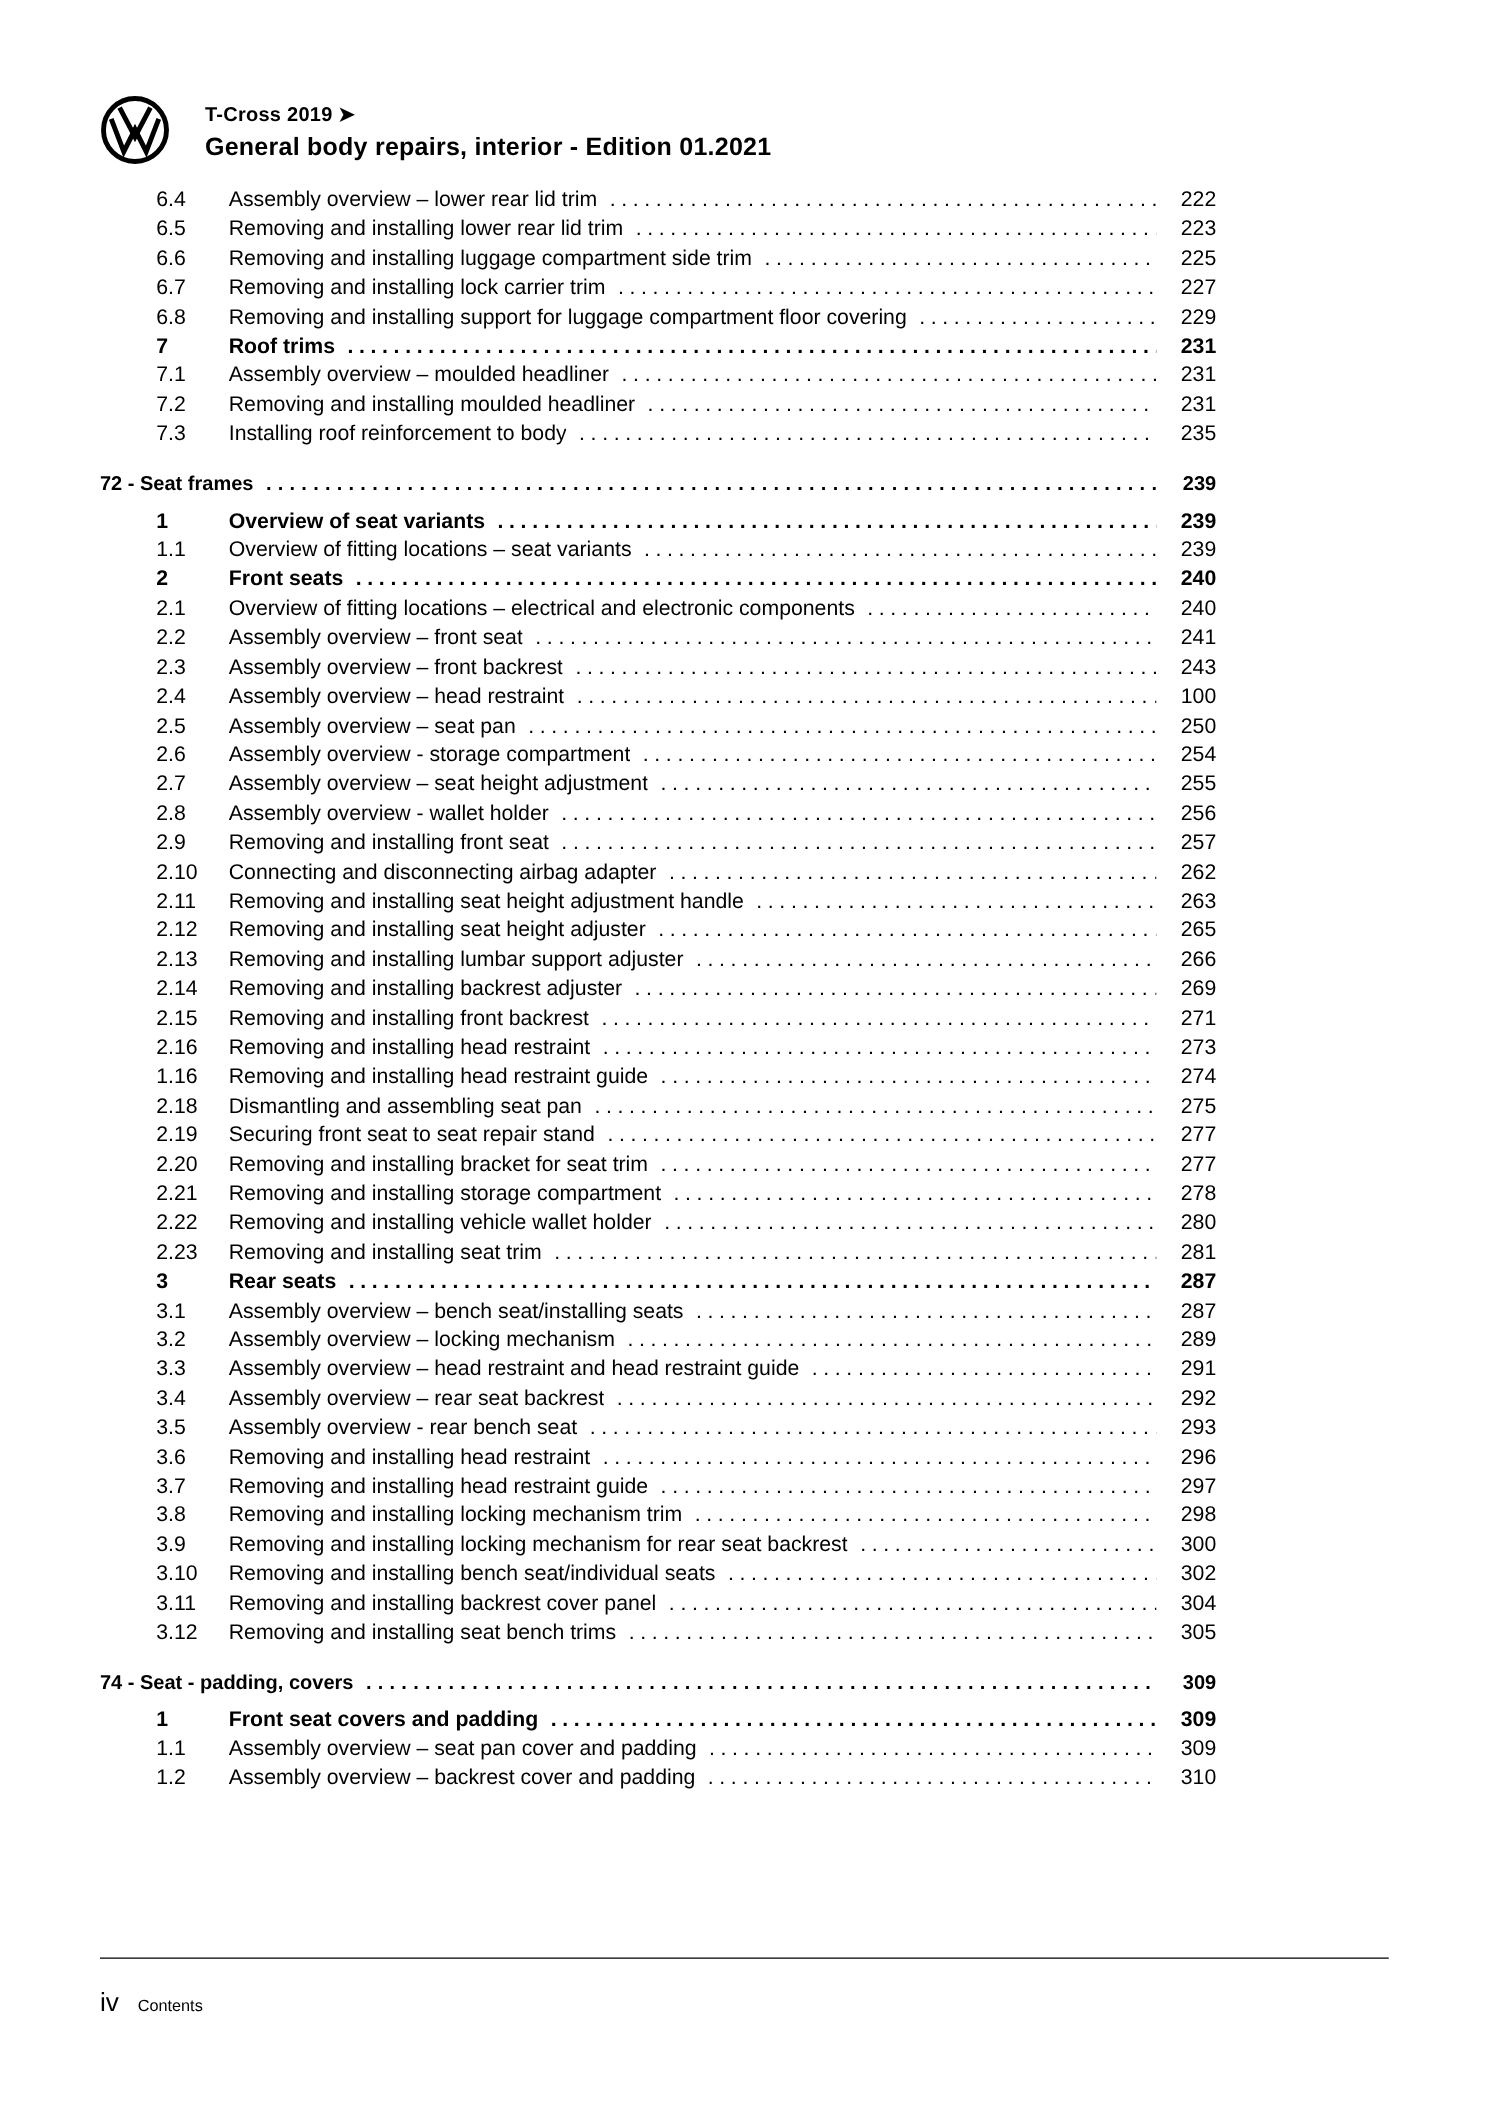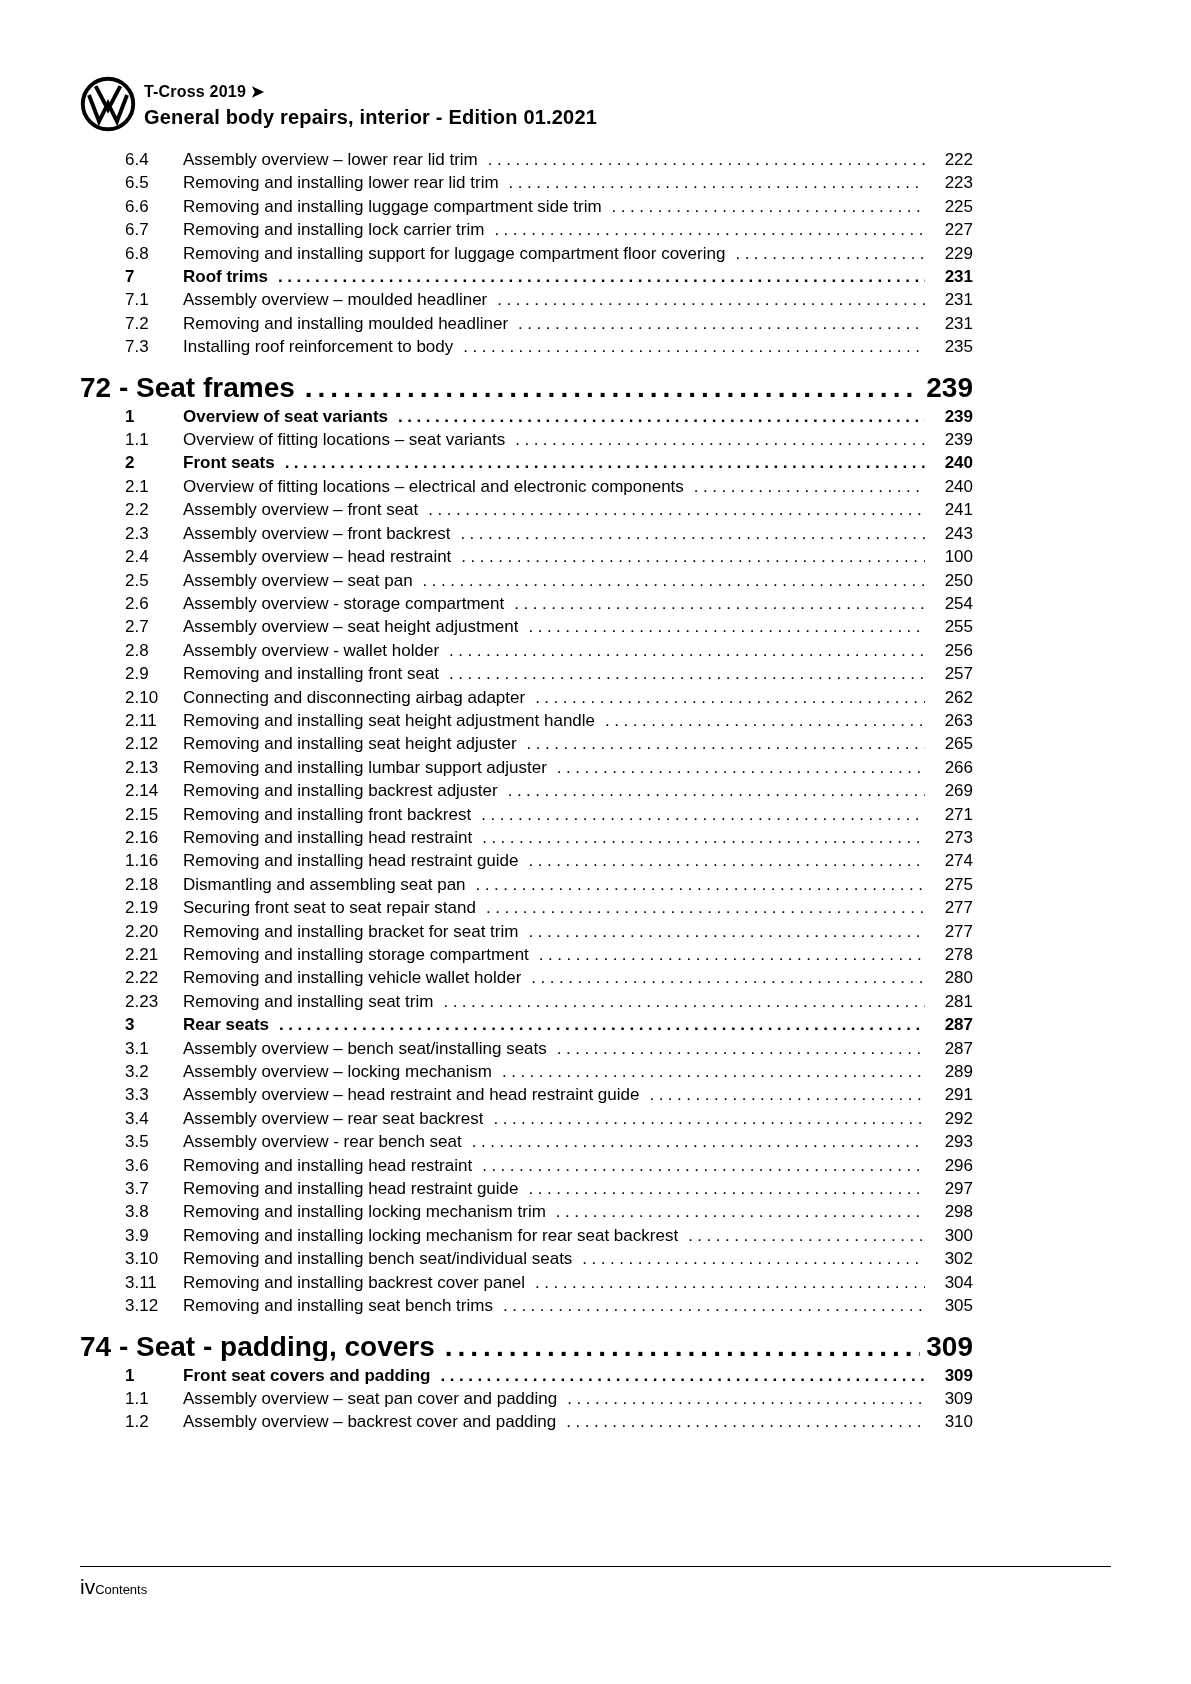--- a/index.html
+++ b/index.html
@@ -8,21 +8,21 @@
     width: 1191px;
     height: 1684px;
     position: relative;
     overflow: hidden;
     font-family: "Liberation Sans", sans-serif;
     color: #000;
   }
   .page-inner { padding: 76px 218px 0 80px; }
 
   
-  .doc-header { display: flex; align-items: flex-start; gap: 8px; margin-bottom: 16px; }
+  .doc-header { display: flex; align-items: flex-start; gap: 28px; margin-bottom: 16px; }
   .logo-wrap { width: 56px; height: 56px; flex: 0 0 auto; }
   .header-text { padding-top: 6px; }
   .header-line1 { font-size: 16px; font-weight: bold; letter-spacing: 0.2px; }
   .header-line2 { font-size: 20px; font-weight: bold; margin-top: 5px; letter-spacing: 0.2px; }
 
   
   .toc { margin-top: 12px; }
   .toc-row {
     display: flex;
     align-items: baseline;
@@ -36,37 +36,38 @@
     flex: 1 1 0;
     overflow: hidden;
     white-space: nowrap;
     letter-spacing: 4.5px;
     margin: 0 6px 0 10px;
   }
   .toc-row .page-num { flex: 0 0 auto; min-width: 42px; text-align: right; }
   .toc-row.section { font-weight: bold; }
   .toc-row.chapter {
     font-weight: bold;
-    font-size: 28px;
+    font-size: 16px;
     line-height: 28px;
     margin-top: 15px;
     margin-bottom: 3px;
   }
   .toc-row.chapter .dots { letter-spacing: 5px; }
 
   
   .doc-footer {
     position: absolute;
     left: 80px;
     right: 80px;
     top: 1566px;
     border-top: 1.5px solid #000;
-    padding-top: 8px;
+    padding-top: 24px;
     display: flex;
     align-items: baseline;
+    gap: 15px;
   }
   .doc-footer .roman { font-size: 21px; font-weight: normal; }
   .doc-footer .contents-label { font-size: 13px; }
 </style>
 </head>
 <body>
 
 <div class="page-inner">
 
   <div class="doc-header">

